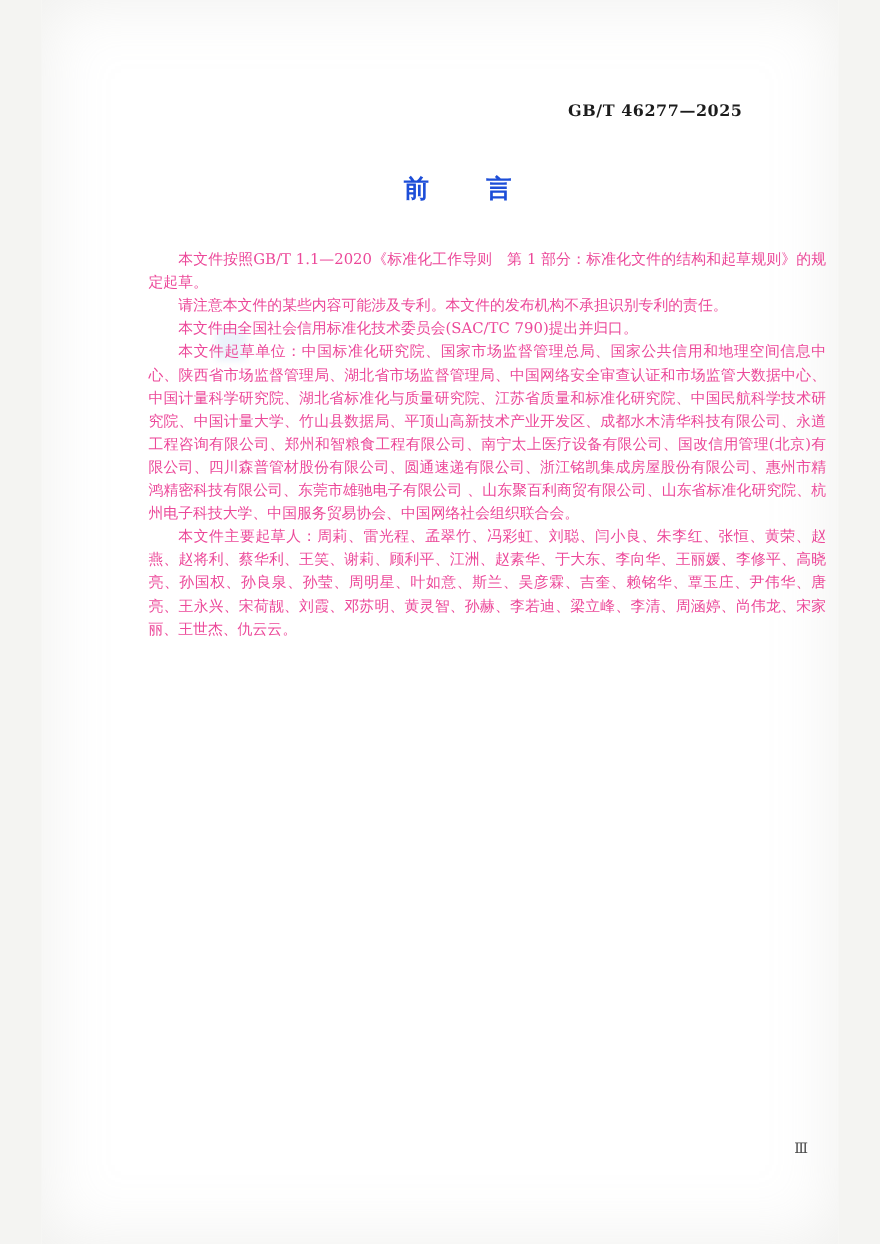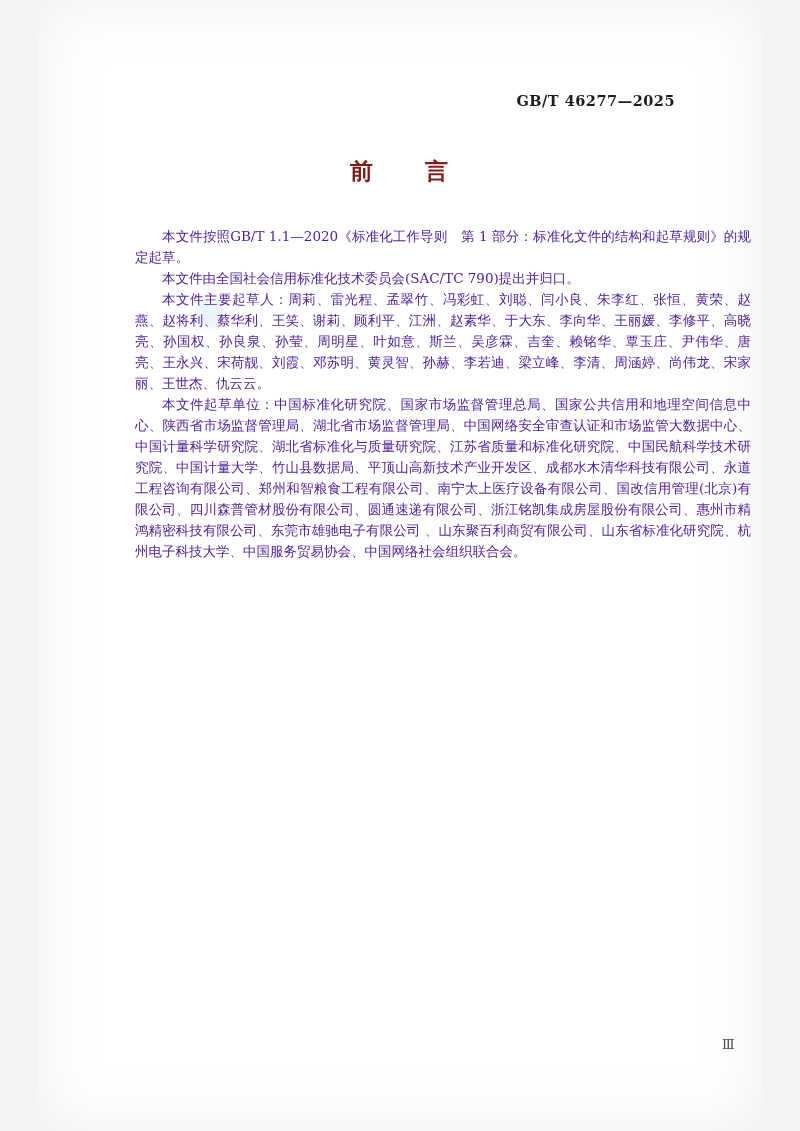--- a/index.html
+++ b/index.html
@@ -24,38 +24,38 @@
     right: 87px;
     font-size: 14.5px;
     font-weight: bold;
     letter-spacing: 0.5px;
     color: #1c1c1c;
     white-space: nowrap;
   }
   .fw-title {
     position: absolute;
     top: 156px;
-    left: 0;
+    left: 17px;
     width: 100%;
     text-align: center;
     font-size: 23px;
     font-weight: bold;
-    color: #7f1d1d;
+    color: #1d4ed8;
     letter-spacing: 2px;
   }
   .body-text {
     position: absolute;
     top: 226px;
     left: 97px;
     width: 616px;
     font-size: 13.5px;
     line-height: 21px;
     text-align: justify;
     text-justify: inter-ideograph;
-    color: #4c1d95;
+    color: #ec4899;
   }
   .body-text p {
     margin: 0;
     padding: 0;
     text-indent: 2em;
   }
   .page-number {
     position: absolute;
     top: 1037px;
     left: 684px;
@@ -81,20 +81,21 @@
 <div class="sheet">
 
   <div class="doc-number">GB/T 46277—2025</div>
 
   <div class="fw-title">前　　言</div>
 
   <div class="scan-artifact"></div>
 
   <div class="body-text">
     <p>本文件按照GB/T 1.1—2020《标准化工作导则　第 1 部分：标准化文件的结构和起草规则》的规定起草。</p>
+    <p>请注意本文件的某些内容可能涉及专利。本文件的发布机构不承担识别专利的责任。</p>
     <p>本文件由全国社会信用标准化技术委员会(SAC/TC 790)提出并归口。</p>
+    <p>本文件起草单位：中国标准化研究院、国家市场监督管理总局、国家公共信用和地理空间信息中心、陕西省市场监督管理局、湖北省市场监督管理局、中国网络安全审查认证和市场监管大数据中心、中国计量科学研究院、湖北省标准化与质量研究院、江苏省质量和标准化研究院、中国民航科学技术研究院、中国计量大学、竹山县数据局、平顶山高新技术产业开发区、成都水木清华科技有限公司、永道工程咨询有限公司、郑州和智粮食工程有限公司、南宁太上医疗设备有限公司、国改信用管理(北京)有限公司、四川森普管材股份有限公司、圆通速递有限公司、浙江铭凯集成房屋股份有限公司、惠州市精鸿精密科技有限公司、东莞市雄驰电子有限公司 、山东聚百利商贸有限公司、山东省标准化研究院、杭州电子科技大学、中国服务贸易协会、中国网络社会组织联合会。</p>
     <p>本文件主要起草人：周莉、雷光程、孟翠竹、冯彩虹、刘聪、闫小良、朱李红、张恒、黄荣、赵燕、赵将利、蔡华利、王笑、谢莉、顾利平、江洲、赵素华、于大东、李向华、王丽媛、李修平、高晓亮、孙国权、孙良泉、孙莹、周明星、叶如意、斯兰、吴彦霖、吉奎、赖铭华、覃玉庄、尹伟华、唐亮、王永兴、宋荷靓、刘霞、邓苏明、黄灵智、孙赫、李若迪、梁立峰、李清、周涵婷、尚伟龙、宋家丽、王世杰、仇云云。</p>
-    <p>本文件起草单位：中国标准化研究院、国家市场监督管理总局、国家公共信用和地理空间信息中心、陕西省市场监督管理局、湖北省市场监督管理局、中国网络安全审查认证和市场监管大数据中心、中国计量科学研究院、湖北省标准化与质量研究院、江苏省质量和标准化研究院、中国民航科学技术研究院、中国计量大学、竹山县数据局、平顶山高新技术产业开发区、成都水木清华科技有限公司、永道工程咨询有限公司、郑州和智粮食工程有限公司、南宁太上医疗设备有限公司、国改信用管理(北京)有限公司、四川森普管材股份有限公司、圆通速递有限公司、浙江铭凯集成房屋股份有限公司、惠州市精鸿精密科技有限公司、东莞市雄驰电子有限公司 、山东聚百利商贸有限公司、山东省标准化研究院、杭州电子科技大学、中国服务贸易协会、中国网络社会组织联合会。</p>
   </div>
 
   <div class="page-number">Ⅲ</div>
 
 </div>
 
 </body></html>

